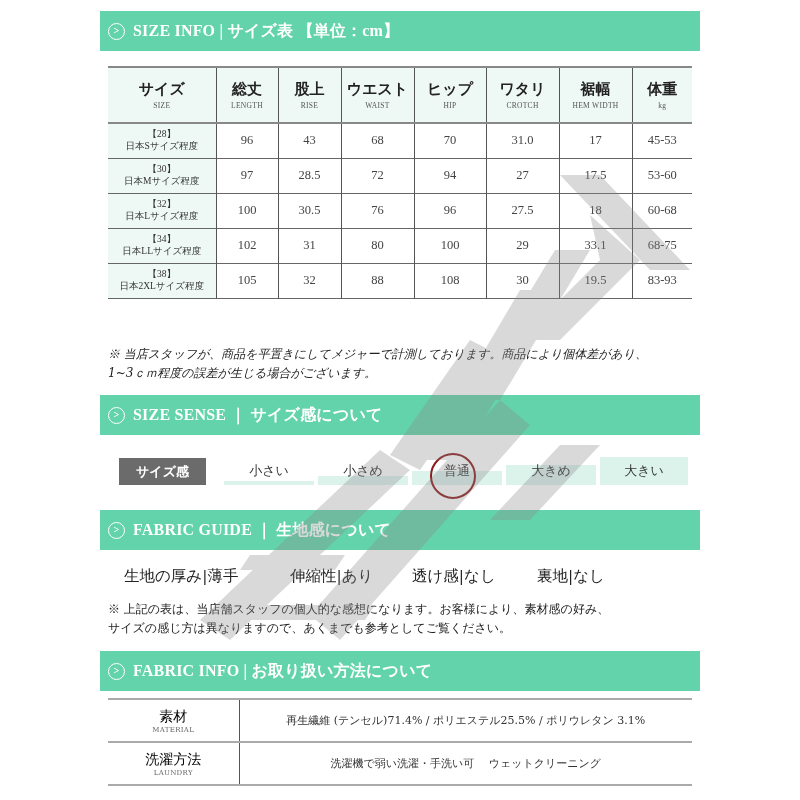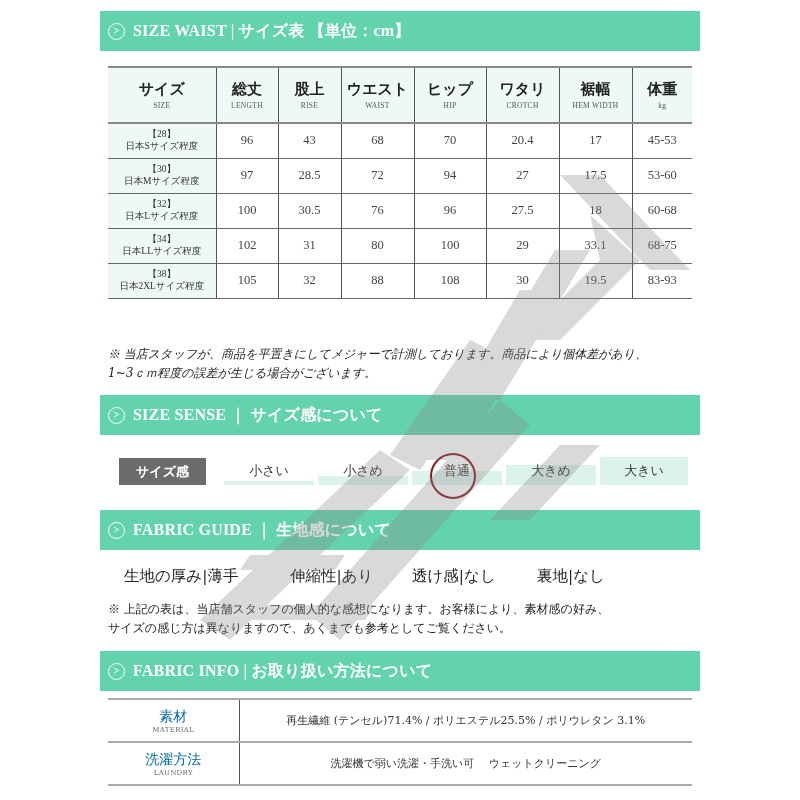--- a/index.html
+++ b/index.html
@@ -61,35 +61,35 @@
 
   .fabric-guide { position: absolute; left: 0; top: 560px; width: 600px; height: 34px; font-family: "DejaVu Serif", serif; font-size: 15.5px; color: #222; }
   .fabric-guide span { position: absolute; top: 6px; }
 
   
   .info-table { position: absolute; left: 8px; top: 698px; width: 584px; border-collapse: collapse; table-layout: fixed; }
   .info-table tr { border-bottom: 2px solid #aaa; }
   .info-table tr:first-child { border-top: 2px solid #aaa; }
   .info-table td { height: 43px; text-align: center; font-family: "DejaVu Serif", serif; color: #333; }
   .info-table td.label-cell { width: 131px; border-right: 1px solid #555; }
-  .info-table td.label-cell .jp { display: block; font-size: 14px; color: #0369a1; }
+  .info-table td.label-cell .jp { display: block; font-size: 14px; color: #000000; }
   .info-table td.label-cell .en { display: block; font-size: 7px; color: #666; letter-spacing: 0.3px; }
   .info-table td.value-cell { font-size: 11px; }
 
   
   .watermark { position: absolute; left: 0; top: 0; width: 800px; height: 800px; pointer-events: none; z-index: 5; opacity: 0.32; }
 </style>
 </head>
 <body>
 
 <div class="page">
 
   <div class="section-header" style="top:11px;">
     <span class="circle-icon">&gt;</span>
-    <span>SIZE WAIST | サイズ表 【単位：cm】</span>
+    <span>SIZE INFO | サイズ表 【単位：cm】</span>
   </div>
 
   <table class="size-table">
     <colgroup>
       <col style="width:108px">
         <col style="width:62px">
         <col style="width:63px">
         <col style="width:73px">
       <col style="width:72px">
         <col style="width:73px">
@@ -133,21 +133,21 @@
     </tr>
     <tr>
       <td class="size-cell">
             <div>【28】</div>
             <div>日本Sサイズ程度</div>
           </td>
       <td>96</td>
       <td>43</td>
       <td>68</td>
       <td>70</td>
-      <td>20.4</td>
+      <td>31.0</td>
       <td>17</td>
       <td>45-53</td>
     </tr>
     <tr>
       <td class="size-cell">
             <div>【30】</div>
             <div>日本Mサイズ程度</div>
           </td>
       <td>97</td>
       <td>28.5</td>

